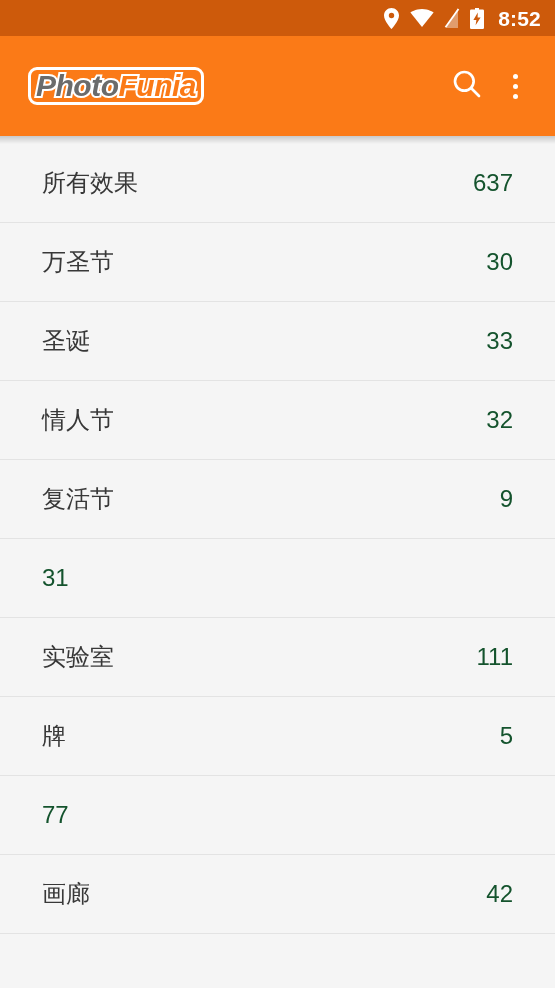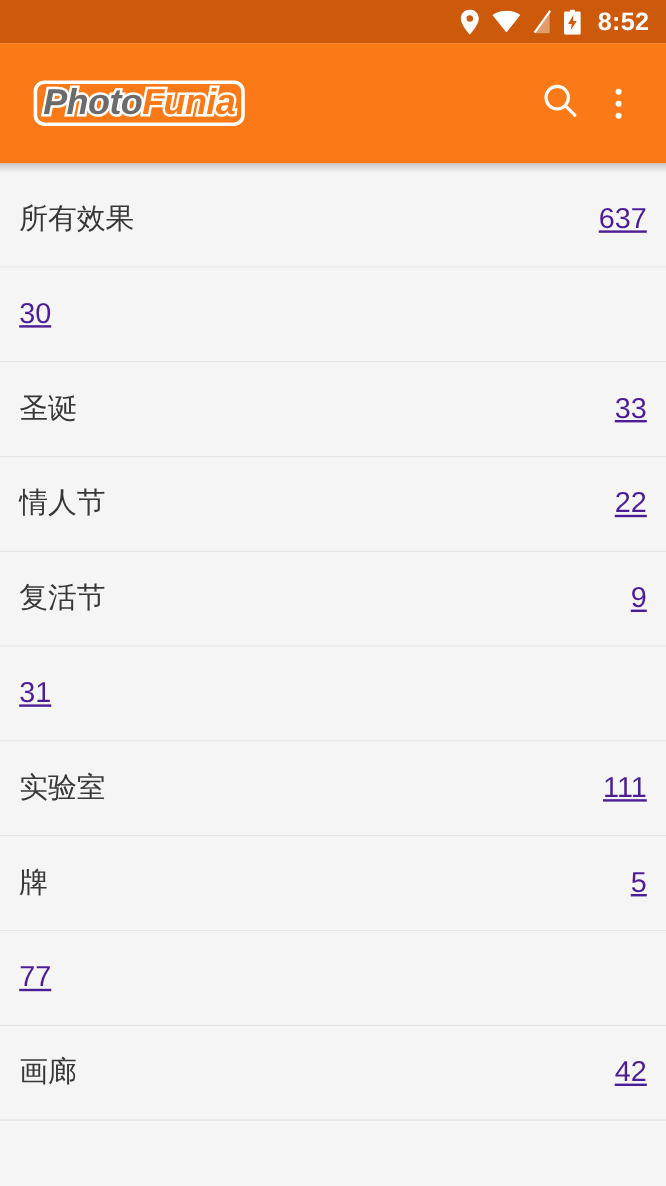--- a/index.html
+++ b/index.html
@@ -84,37 +84,36 @@
   .appbar-shadow{
     height:8px;
     background:linear-gradient(to bottom, rgba(0,0,0,.18), rgba(0,0,0,0));
   }
 
   
   .list{ background:#f5f5f5; }
   .row{
     height:79px;
     display:flex; align-items:center;
-    padding:0 16px;
+    padding:0 42px;
     border-bottom:1px solid #e3e3e3;
     cursor:pointer;
     background:#f5f5f5;
   }
   .row-label{
     flex:1;
     color:#383838;
     font-size:24px;
     line-height:1;
   }
   .row-count{
-    color:#4c1d95;
+    color:#14532d;
     font-size:24px;
     line-height:1;
     text-align:right;
-    text-decoration:underline;
   }
 </style>
 </head>
 <body>
 
 <div id="app">
 
   <div class="statusbar">
     <span class="sb-icon">
       <svg width="17" height="21" viewBox="0 0 17 21">
@@ -165,29 +164,30 @@
   </div>
 
   <div class="appbar-shadow"></div>
 
   <div class="list">
     <div class="row">
       <span class="row-label">所有效果</span>
       <span class="row-count">637</span>
     </div>
     <div class="row">
+      <span class="row-label">万圣节</span>
       <span class="row-count">30</span>
     </div>
     <div class="row">
       <span class="row-label">圣诞</span>
       <span class="row-count">33</span>
     </div>
     <div class="row">
       <span class="row-label">情人节</span>
-      <span class="row-count">22</span>
+      <span class="row-count">32</span>
     </div>
     <div class="row">
       <span class="row-label">复活节</span>
       <span class="row-count">9</span>
     </div>
     <div class="row">
       <span class="row-count">31</span>
     </div>
     <div class="row">
       <span class="row-label">实验室</span>

